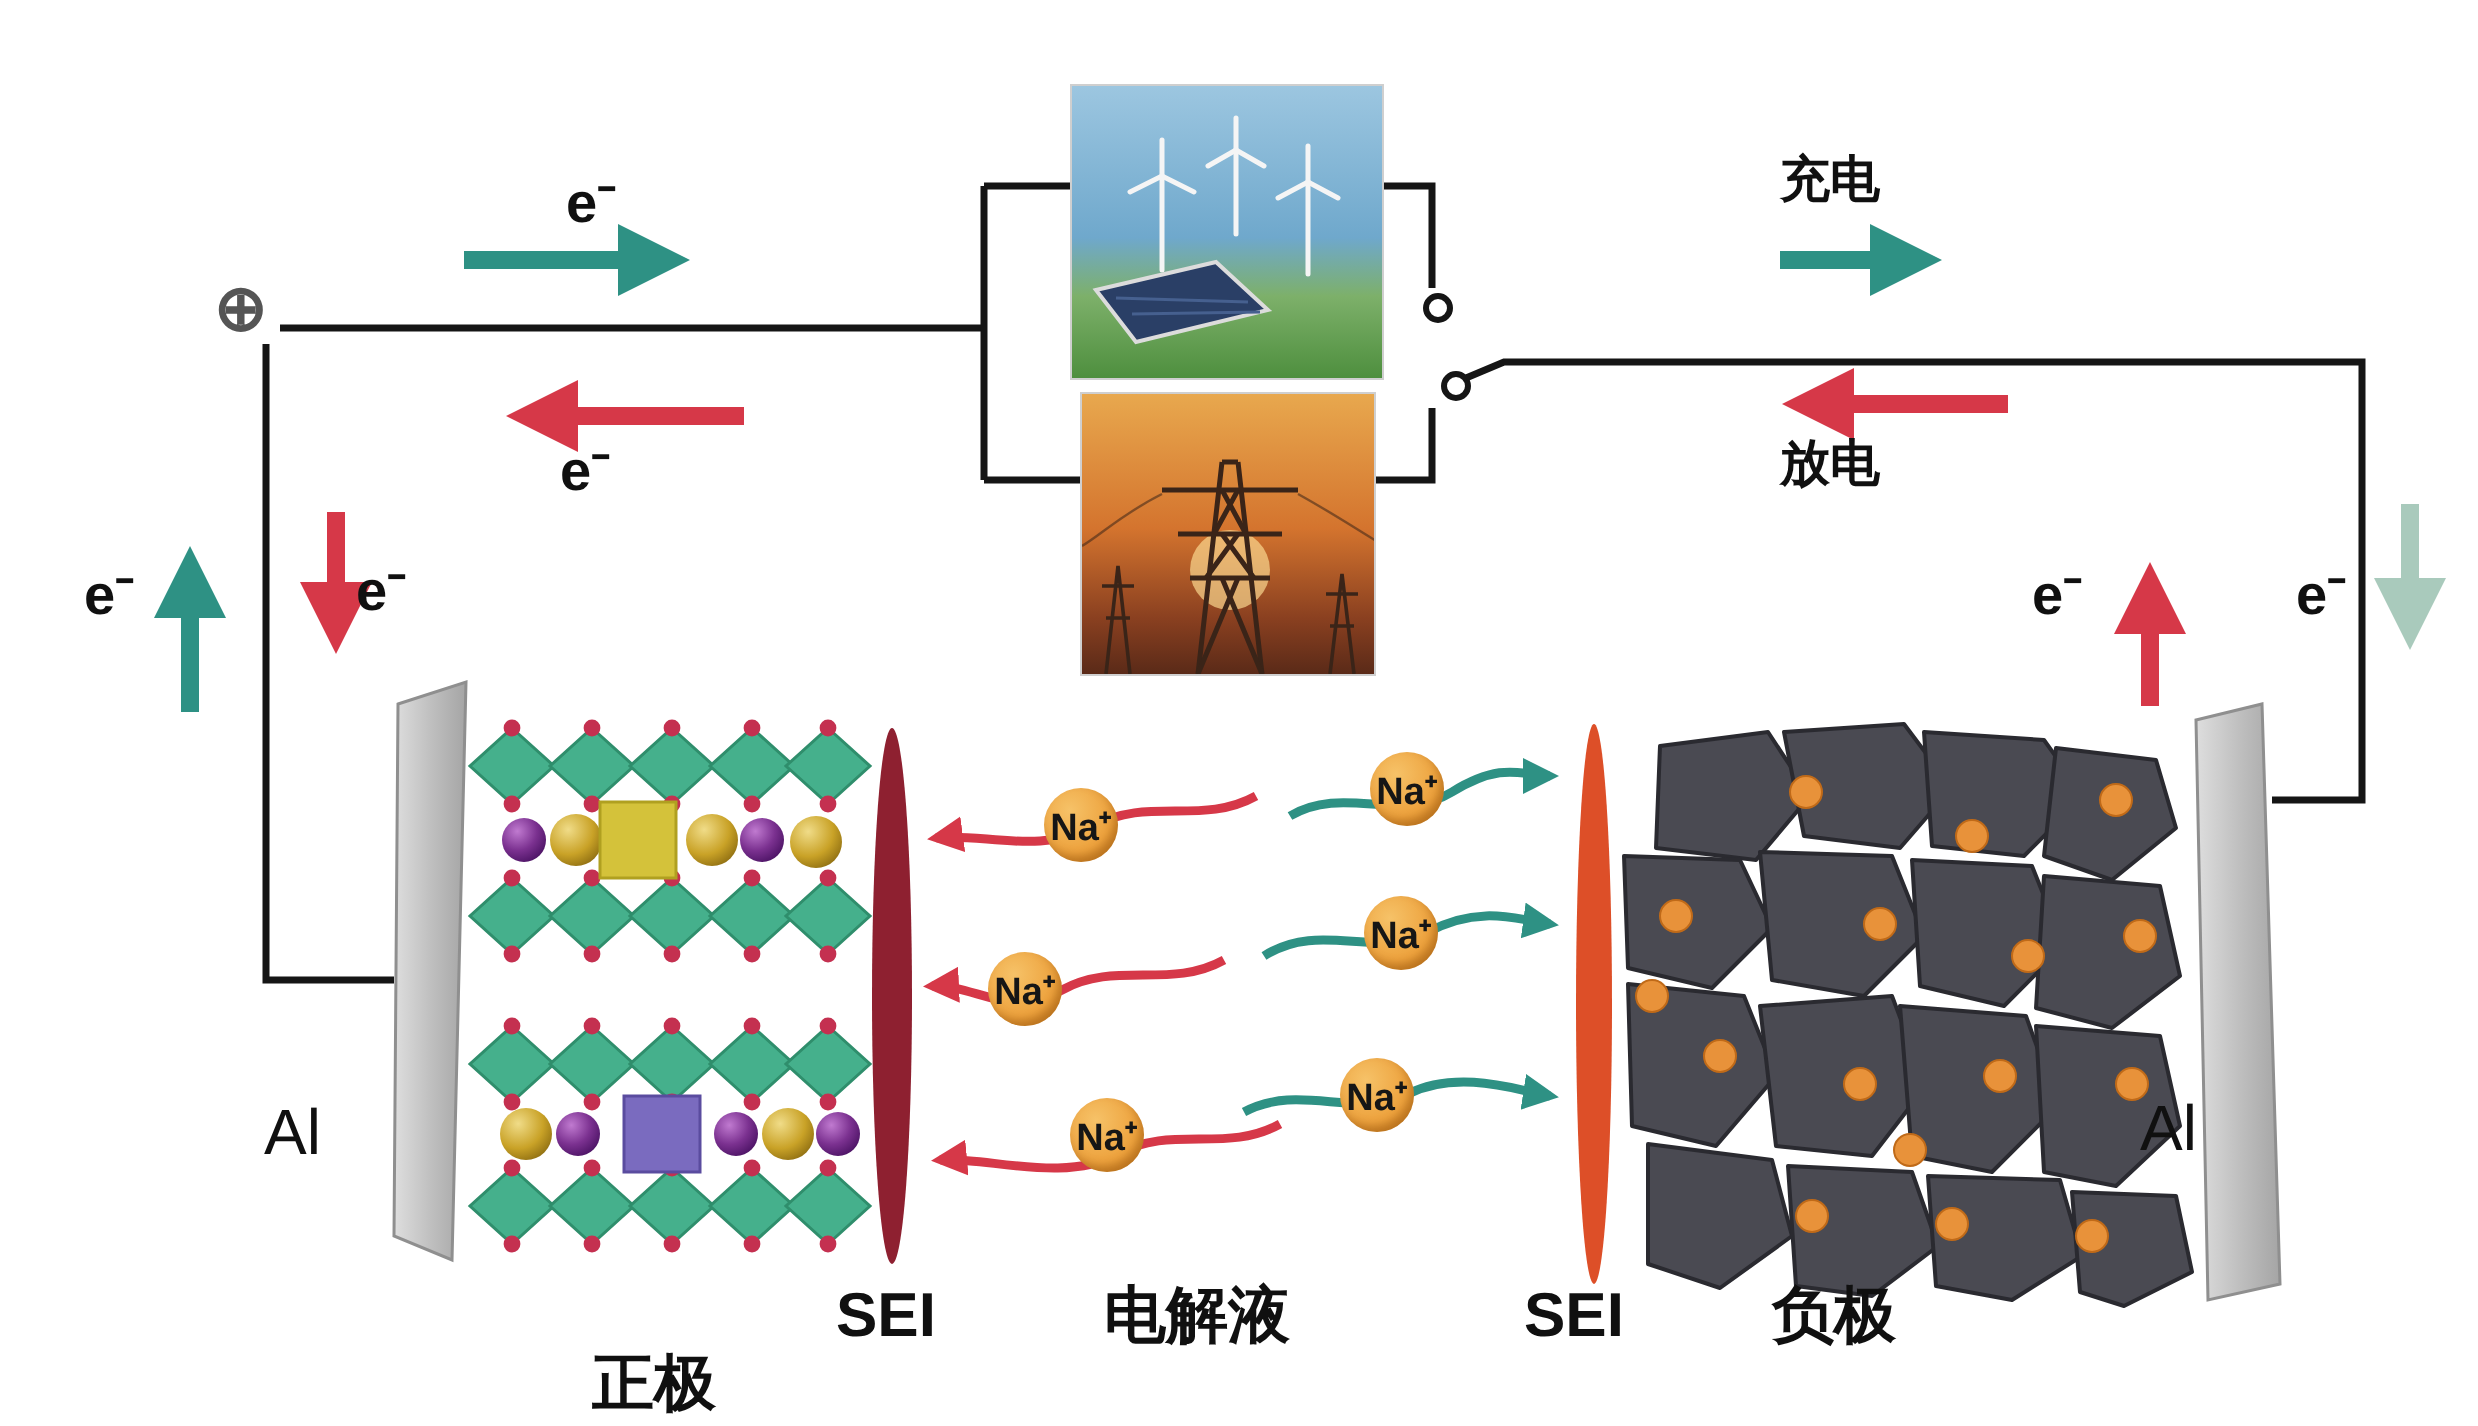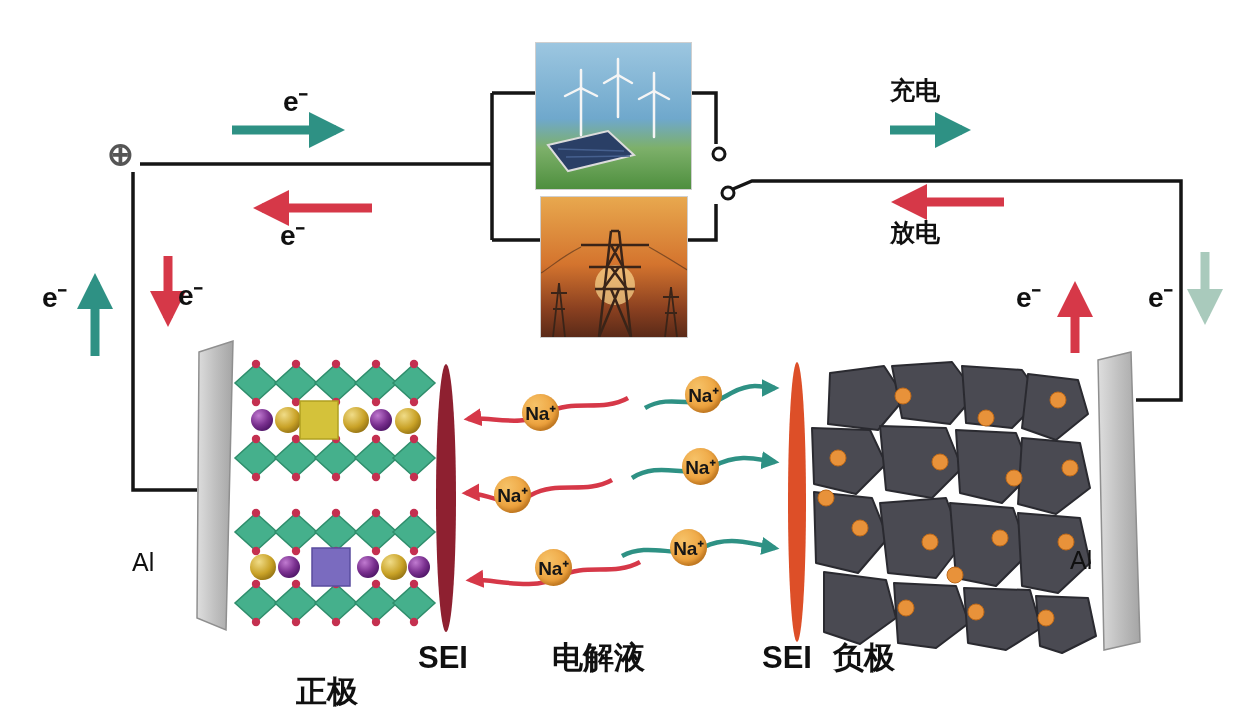--- a/index.html
+++ b/index.html
@@ -4,21 +4,21 @@
 <style>
   *{margin:0;padding:0;box-sizing:border-box}
   html,body{background:#fff}
   body{width:1239px;height:713px;position:relative;overflow:hidden;
        font-family:"Liberation Sans",sans-serif}
   .stage{position:absolute;left:0;top:0;width:1239px;height:713px}
   .layer{position:absolute;left:0;top:0}
   .lbl{position:absolute;color:#101010;white-space:nowrap;line-height:1}
   .lbl-e{font-size:28px;font-weight:bold}
   .lbl-cn{font-size:25px;font-weight:700}
-  .lbl-al{font-size:25px;font-weight:400}
+  .lbl-al{font-size:32px;font-weight:400}
   .lbl-bottom{font-size:31px;font-weight:700}
   .lbl-plus{font-size:32px;font-weight:bold;color:#555}
   .na-ball{position:absolute;width:37px;height:37px;border-radius:50%;
     display:flex;align-items:center;justify-content:center;
     font-size:19px;font-weight:bold;color:#161616;
     background:radial-gradient(circle at 35% 30%, #f6c268, var(--na-ion-ball,#eda23d) 60%, #cf7f1d);
     box-shadow:inset -2px -3px 4px rgba(120,60,0,.35)}
   .photo{position:absolute;overflow:hidden;border:1px solid #cfcfcf}
   .photo-renewable{left:535px;top:42px;width:157px;height:148px;
     background:linear-gradient(180deg,#9cc6e0 0%,#6fa8cc 52%,#7db06a 72%,#4e8f3e 100%)}
@@ -274,21 +274,21 @@
   <div class="lbl lbl-cn" style="left:890px;top:78px">充电</div>
   <div class="lbl lbl-cn" style="left:890px;top:220px">放电</div>
 
   <div class="lbl lbl-al" style="left:132px;top:550px">Al</div>
   <div class="lbl lbl-al" style="left:1070px;top:548px">Al</div>
 
   <div class="lbl lbl-bottom" style="left:296px;top:676px">正极</div>
   <div class="lbl lbl-bottom" style="left:418px;top:642px">SEI</div>
   <div class="lbl lbl-bottom" style="left:552px;top:642px">电解液</div>
   <div class="lbl lbl-bottom" style="left:762px;top:642px">SEI</div>
-  <div class="lbl lbl-bottom" style="left:833px;top:642px">负极</div>
+  <div class="lbl lbl-bottom" style="left:886px;top:642px">负极</div>
 
   <div class="na-ball" style="left:522px;top:394px">Na⁺</div>
   <div class="na-ball" style="left:685px;top:376px">Na⁺</div>
   <div class="na-ball" style="left:494px;top:476px">Na⁺</div>
   <div class="na-ball" style="left:682px;top:448px">Na⁺</div>
   <div class="na-ball" style="left:535px;top:549px">Na⁺</div>
   <div class="na-ball" style="left:670px;top:529px">Na⁺</div>
 
 </div>
 

